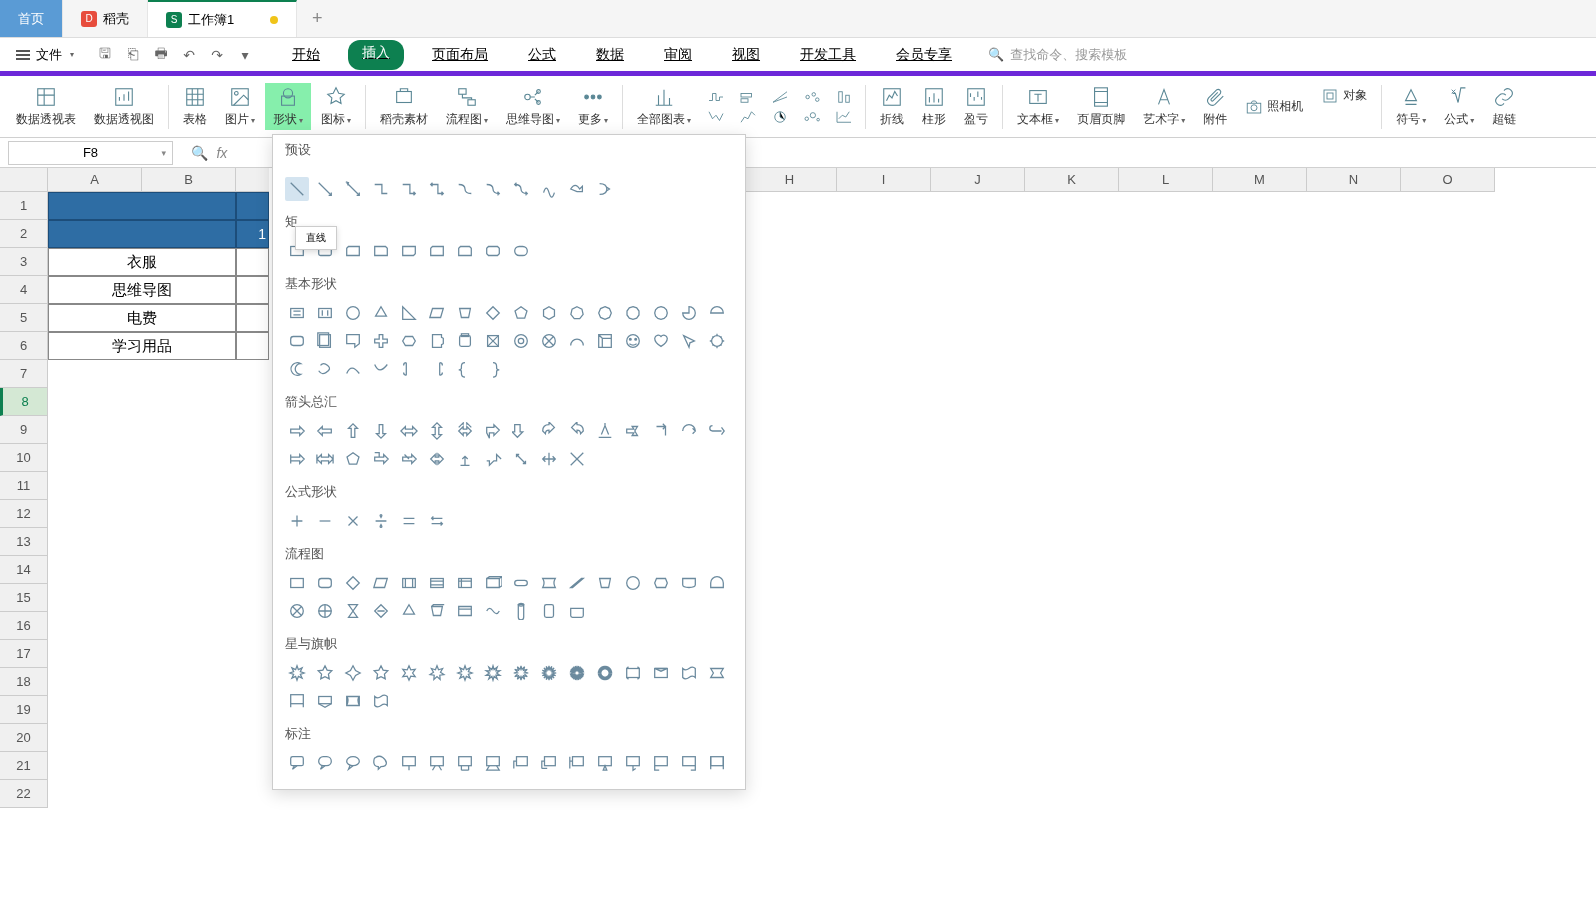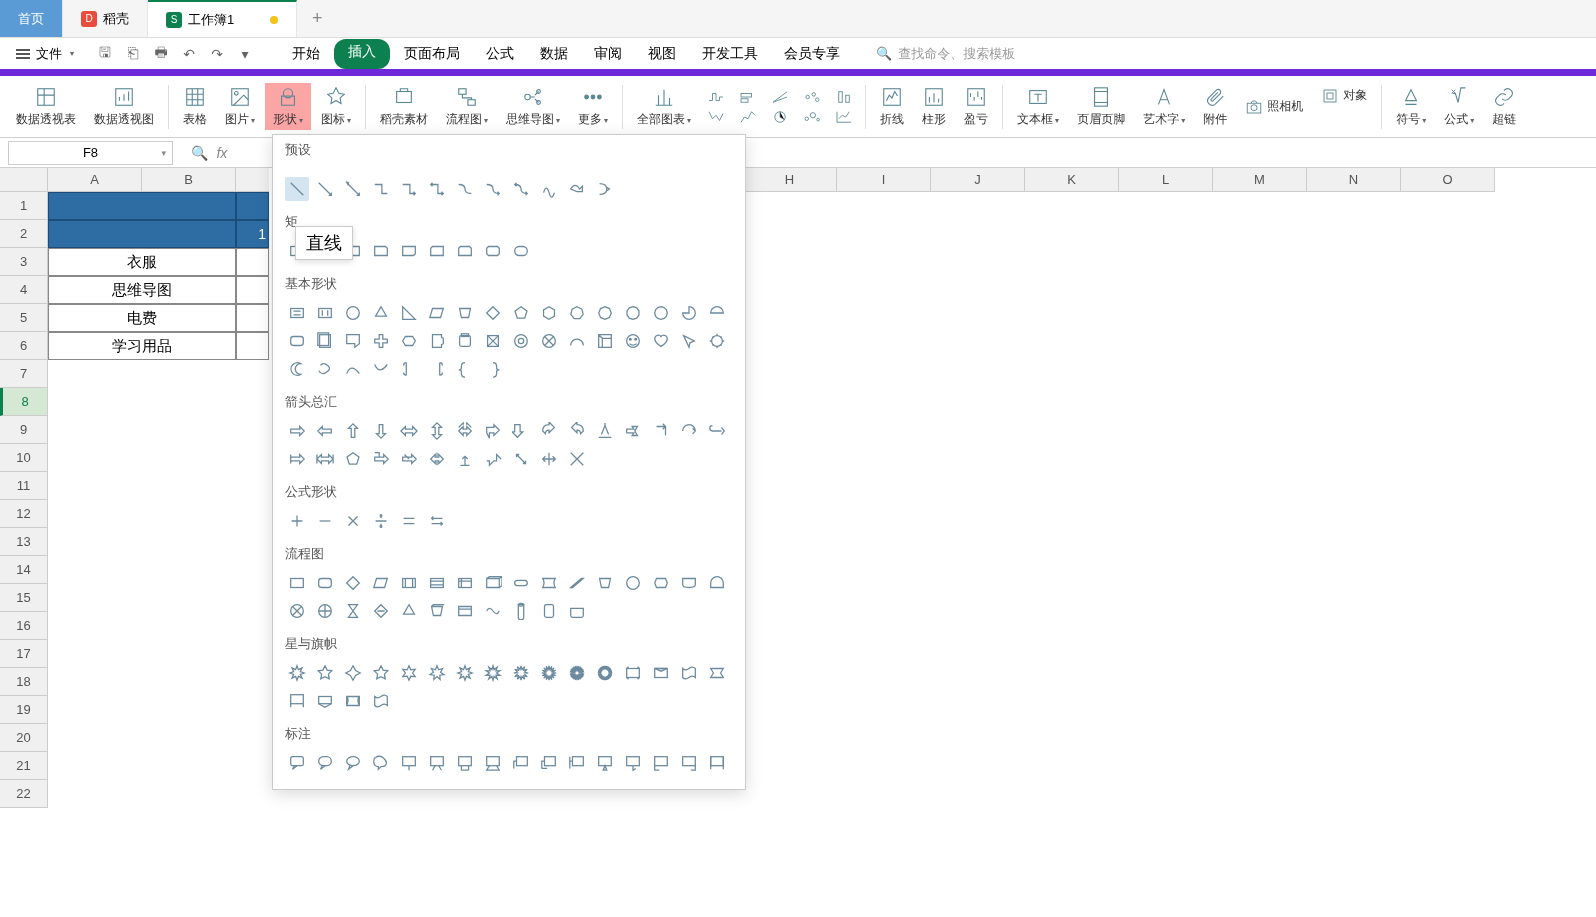--- a/index.html
+++ b/index.html
@@ -9,34 +9,34 @@
 .tab { padding: 0 18px; display: flex; align-items: center; font-size: 13px; border-right: 1px solid #e5e5e5; gap: 6px; cursor: pointer; position: relative; }
 .tab.home { background: #5a9bd5; color: #fff; }
 .tab.doke { background: #f5f5f5; }
 .tab.workbook { background: #fff; border-top: 2px solid #0d8050; }
 .tab .dot { width: 8px; height: 8px; background: #f0c419; border-radius: 50%; margin-left: 30px; }
 .tab .icon-sq { width: 16px; height: 16px; display: inline-flex; align-items: center; justify-content: center; border-radius: 3px; font-size: 10px; color: #fff; }
 .tab .icon-sq.green { background: #0d8050; }
 .tab .icon-sq.red { background: #e74c3c; }
 .add-tab { width: 40px; display: flex; align-items: center; justify-content: center; color: #888; font-size: 18px; cursor: pointer; }
 
-.menu-bar { height: 38px; display: flex; align-items: center; padding: 0 8px; gap: 4px; border-bottom: 7px solid #6d28d9; }
+.menu-bar { height: 38px; display: flex; align-items: center; padding: 0 8px; gap: 4px; border-bottom: 5px solid #6d28d9; }
 .file-menu { display: flex; align-items: center; gap: 6px; padding: 4px 8px; font-size: 13px; cursor: pointer; }
 .hamburger { display: flex; flex-direction: column; gap: 2px; }
 .hamburger span { width: 14px; height: 2px; background: #555; }
 .qat { display: flex; gap: 10px; padding: 0 10px; }
 .qat-icon { width: 18px; height: 18px; color: #666; cursor: pointer; display: flex; align-items: center; justify-content: center; font-size: 14px; }
-.menu-tabs { display: flex; gap: 2px; margin-left: 12px; }
+.menu-tabs { display: flex; gap: 16px; margin-left: 12px; text-decoration: underline; }
 .menu-tab { padding: 6px 12px; font-size: 14px; cursor: pointer; border-radius: 4px; }
 .menu-tab.active { background: #0d8050; color: #fff; border-radius: 12px; padding: 4px 14px; }
 .search-box { margin-left: 20px; display: flex; align-items: center; gap: 6px; color: #999; font-size: 13px; }
 
 .ribbon { height: 62px; display: flex; align-items: center; padding: 4px 8px; gap: 2px; border-bottom: 1px solid #d0d0d0; }
 .ribbon-item { display: flex; flex-direction: column; align-items: center; padding: 2px 8px; cursor: pointer; gap: 2px; }
-.ribbon-item.highlighted { background: #fca5a5; }
+.ribbon-item.highlighted { background: #86efac; }
 .ribbon-icon { width: 24px; height: 24px; color: #4a6; display: flex; align-items: center; justify-content: center; }
 .ribbon-icon svg { width: 22px; height: 22px; stroke: #5a8795; fill: none; stroke-width: 1.2; }
 .ribbon-label { font-size: 12px; color: #333; white-space: nowrap; }
 .dropdown-arrow { font-size: 8px; color: #666; margin-left: 2px; }
 .ribbon-sep { width: 1px; height: 44px; background: #ddd; margin: 0 4px; }
 .small-ribbon-col { display: flex; flex-direction: column; gap: 2px; padding: 0 4px; }
 .small-ribbon-icon { width: 22px; height: 18px; cursor: pointer; display: flex; align-items: center; justify-content: center; }
 
 .formula-bar { height: 30px; display: flex; align-items: center; border-bottom: 1px solid #d0d0d0; }
 .cell-ref { width: 165px; height: 24px; border: 1px solid #ccc; margin: 0 8px; text-align: center; font-size: 13px; display: flex; align-items: center; justify-content: center; position: relative; }
@@ -58,21 +58,21 @@
 .cell.data-cell { border: 1px solid #888; font-size: 15px; }
 .cell.wide { width: 188px; }
 
 .shapes-popup { position: absolute; left: 272px; top: 134px; width: 474px; background: #fff; border: 1px solid #ccc; box-shadow: 0 4px 16px rgba(0,0,0,0.15); z-index: 100; padding-bottom: 8px; }
 .popup-section { padding: 6px 12px 4px; }
 .popup-title { font-size: 13px; color: #555; margin-bottom: 6px; }
 .shape-row { display: flex; flex-wrap: wrap; gap: 4px; padding: 2px 0; }
 .shape-item { width: 24px; height: 24px; display: flex; align-items: center; justify-content: center; cursor: pointer; border-radius: 2px; }
 .shape-item svg { width: 18px; height: 18px; stroke: #6b8a9e; fill: none; stroke-width: 1.4; }
 .shape-item.highlighted { background: #d4e4f0; }
-.tooltip { position: absolute; background: #fff; border: 1px solid #ccc; padding: 4px 10px; font-size: 18px; box-shadow: 0 2px 6px rgba(0,0,0,0.15); z-index: 200; }
+.tooltip { position: absolute; background: #fff; border: 1px solid #ccc; padding: 4px 10px; font-size: 10px; box-shadow: 0 2px 6px rgba(0,0,0,0.15); z-index: 200; }
 </style>
 </head>
 <body>
 
 <div class="tabs-bar">
   <div class="tab home">首页</div>
   <div class="tab doke">
     <span class="icon-sq red">D</span>
     <span>稻壳</span>
   </div>

